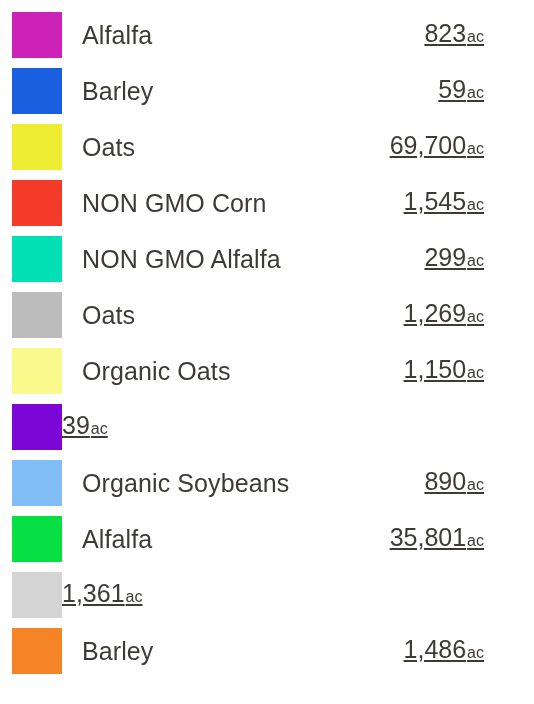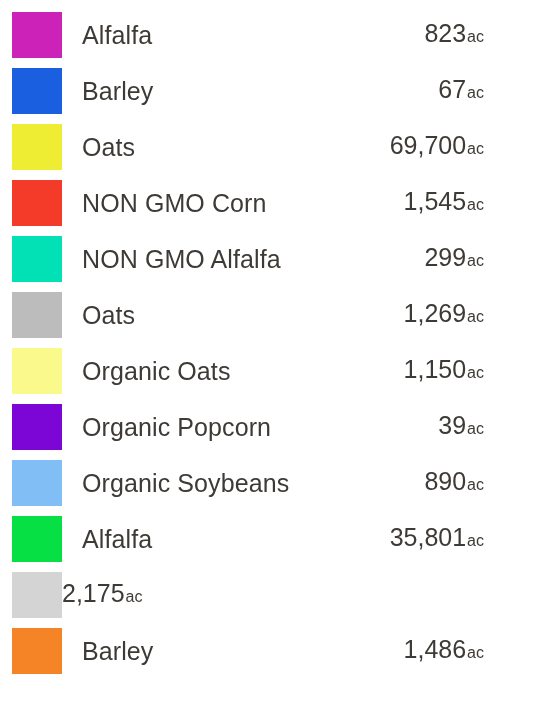--- a/index.html
+++ b/index.html
@@ -58,20 +58,21 @@
   }
 
   .row-value {
     flex: 0 0 auto;
     text-align: right;
     font-size: 25px;
     line-height: 38px;
     color: #3e3a36;
     white-space: nowrap;
     font-weight: 400;
+    text-decoration: underline;
   }
 
   .value-number {
     font-size: 25px;
   }
 
   .value-unit {
     font-size: 16px;
     color: #3e3a36;
     padding-left: 1px;
@@ -83,21 +84,21 @@
 <div class="legend-panel">
   <ul class="legend-list">
       <li class="legend-row">
         <span class="swatch" style="background: rgb(204, 34, 184);"></span>
         <span class="row-label">Alfalfa</span>
         <span class="row-value"><span class="value-number">823</span><span class="value-unit">ac</span></span>
       </li>
       <li class="legend-row">
         <span class="swatch" style="background: rgb(26, 95, 224);"></span>
         <span class="row-label">Barley</span>
-        <span class="row-value"><span class="value-number">67</span><span class="value-unit">ac</span></span>
+        <span class="row-value"><span class="value-number">59</span><span class="value-unit">ac</span></span>
       </li>
       <li class="legend-row">
         <span class="swatch" style="background: rgb(238, 237, 51);"></span>
         <span class="row-label">Oats</span>
         <span class="row-value"><span class="value-number">69,700</span><span class="value-unit">ac</span></span>
       </li>
       <li class="legend-row">
         <span class="swatch" style="background: rgb(244, 58, 40);"></span>
         <span class="row-label">NON GMO Corn</span>
         <span class="row-value"><span class="value-number">1,545</span><span class="value-unit">ac</span></span>
@@ -112,36 +113,35 @@
         <span class="row-label">Oats</span>
         <span class="row-value"><span class="value-number">1,269</span><span class="value-unit">ac</span></span>
       </li>
       <li class="legend-row">
         <span class="swatch" style="background: rgb(250, 250, 140);"></span>
         <span class="row-label">Organic Oats</span>
         <span class="row-value"><span class="value-number">1,150</span><span class="value-unit">ac</span></span>
       </li>
       <li class="legend-row">
         <span class="swatch" style="background: rgb(124, 6, 214);"></span>
-        <span class="row-label">Organic Popcorn</span>
         <span class="row-value"><span class="value-number">39</span><span class="value-unit">ac</span></span>
       </li>
       <li class="legend-row">
         <span class="swatch" style="background: rgb(130, 190, 246);"></span>
         <span class="row-label">Organic Soybeans</span>
         <span class="row-value"><span class="value-number">890</span><span class="value-unit">ac</span></span>
       </li>
       <li class="legend-row">
         <span class="swatch" style="background: rgb(6, 224, 68);"></span>
         <span class="row-label">Alfalfa</span>
         <span class="row-value"><span class="value-number">35,801</span><span class="value-unit">ac</span></span>
       </li>
       <li class="legend-row">
         <span class="swatch" style="background: rgb(212, 212, 212);"></span>
-        <span class="row-value"><span class="value-number">2,175</span><span class="value-unit">ac</span></span>
+        <span class="row-value"><span class="value-number">1,361</span><span class="value-unit">ac</span></span>
       </li>
       <li class="legend-row">
         <span class="swatch" style="background: rgb(245, 132, 39);"></span>
         <span class="row-label">Barley</span>
         <span class="row-value"><span class="value-number">1,486</span><span class="value-unit">ac</span></span>
       </li>
     </ul>
 </div>
 
 </body></html>

